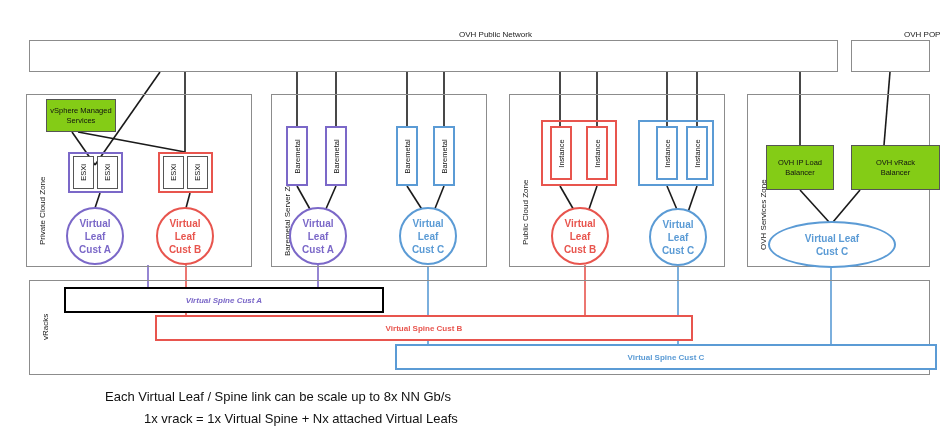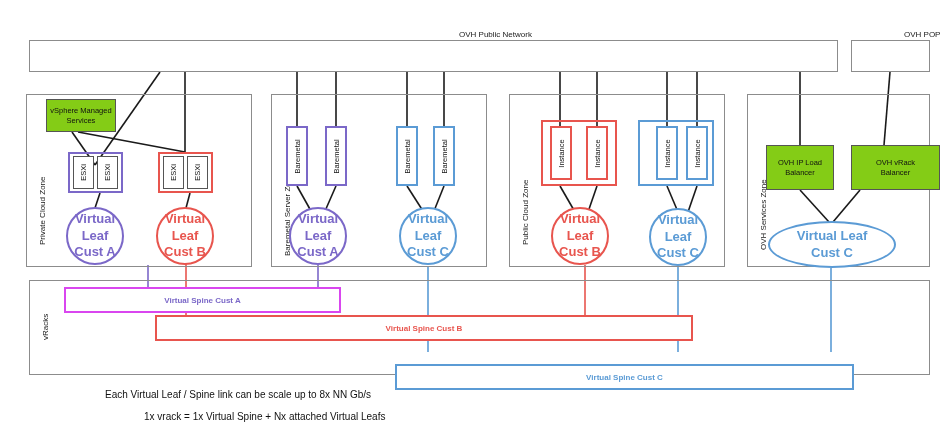--- a/index.html
+++ b/index.html
@@ -12,25 +12,25 @@
   .netbox{position:absolute;border:1px solid #8c8c8c;background:#fff;box-sizing:border-box;}
   .node{position:absolute;box-sizing:border-box;background:#84cc16;border:1px solid #555;
         display:flex;align-items:center;justify-content:center;text-align:center;
         font-size:7.5px;color:#111;line-height:1.25;}
   .vnode{position:absolute;box-sizing:border-box;background:#fff;
          display:flex;align-items:center;justify-content:center;}
   .vnode span{display:block;transform:rotate(-90deg);white-space:nowrap;font-size:7.5px;color:#111;}
   .grp{position:absolute;box-sizing:border-box;background:transparent;}
   .leaf{position:absolute;box-sizing:border-box;background:#fff;border-radius:50%;
         display:flex;align-items:center;justify-content:center;text-align:center;
-        font-size:13px;font-weight:bold;line-height:1.3;}
+        font-size:10px;font-weight:bold;line-height:1.3;}
   .spine{position:absolute;box-sizing:border-box;background:#fff;
          display:flex;align-items:center;justify-content:center;
          font-size:8px;font-weight:bold;}
-  .note{position:absolute;font-size:10px;color:#111;white-space:nowrap;padding-left:35px;}
+  .note{position:absolute;font-size:13px;color:#111;white-space:nowrap;padding-left:35px;}
 </style>
 </head>
 <body>
 
 <svg id="canvas" width="943" height="431" viewBox="0 0 943 431">
   <g stroke="#1a1a1a" stroke-width="1.6" fill="none">
 
     <line x1="185" y1="72" x2="185" y2="153"></line>
     <line x1="160" y1="72" x2="95" y2="165"></line>
 
@@ -188,26 +188,26 @@
 </div>
 
 <div class="leaf" style="left:768px;top:221px;width:128px;height:47px;border:2px solid #5B9BD5;color:#5B9BD5;">
   <div><span>Virtual Leaf</span><br>
        <span>Cust C</span></div>
 </div>
 
 <div class="zone" style="left:29px;top:280px;width:901px;height:95px;"></div>
 <div class="vlbl" style="left:41px;top:340px;">vRacks</div>
 
-<div class="spine" style="left:64px;top:287px;width:277px;height:26px;border:2px solid #d946ef;color:#7B68C8;">
+<div class="spine" style="left:64px;top:287px;width:320px;height:26px;border:2px solid #000000;color:#7B68C8;font-style:italic;">
   <span>Virtual Spine Cust A</span>
 </div>
 
 <div class="spine" style="left:155px;top:315px;width:538px;height:26px;border:2px solid #E8554E;color:#E8554E;">
   <span>Virtual Spine Cust B</span>
 </div>
 
-<div class="spine" style="left:395px;top:364px;width:459px;height:26px;border:2px solid #5B9BD5;color:#5B9BD5;">
+<div class="spine" style="left:395px;top:344px;width:542px;height:26px;border:2px solid #5B9BD5;color:#5B9BD5;">
   <span>Virtual Spine Cust C</span>
 </div>
 
 <div class="note" style="left:70px;top:389px;">Each Virtual Leaf / Spine link can be scale up to 8x NN Gb/s</div>
 <div class="note" style="left:78px;top:411px;margin-left:31px;">1x vrack = 1x Virtual Spine + Nx attached Virtual Leafs</div>
 
 </body></html>

